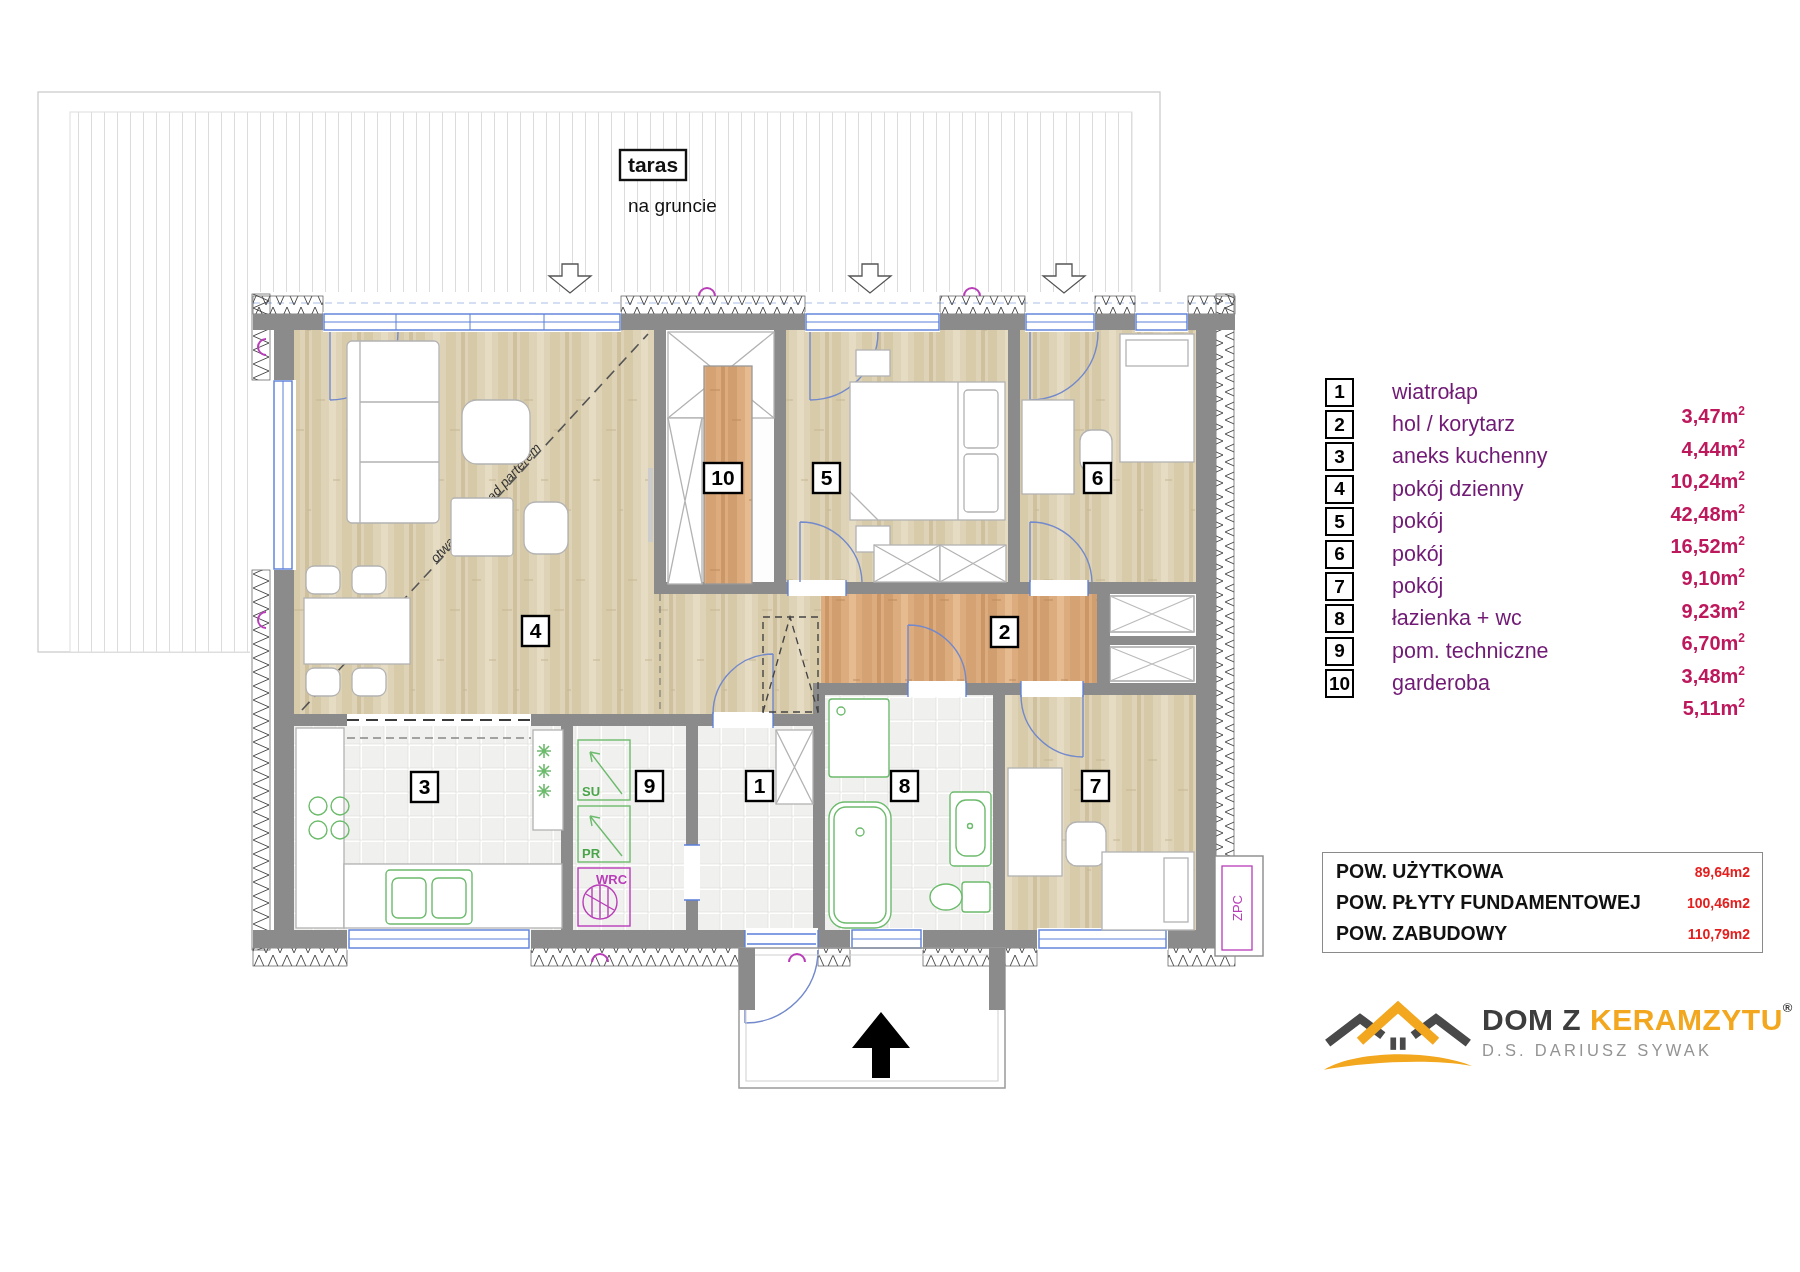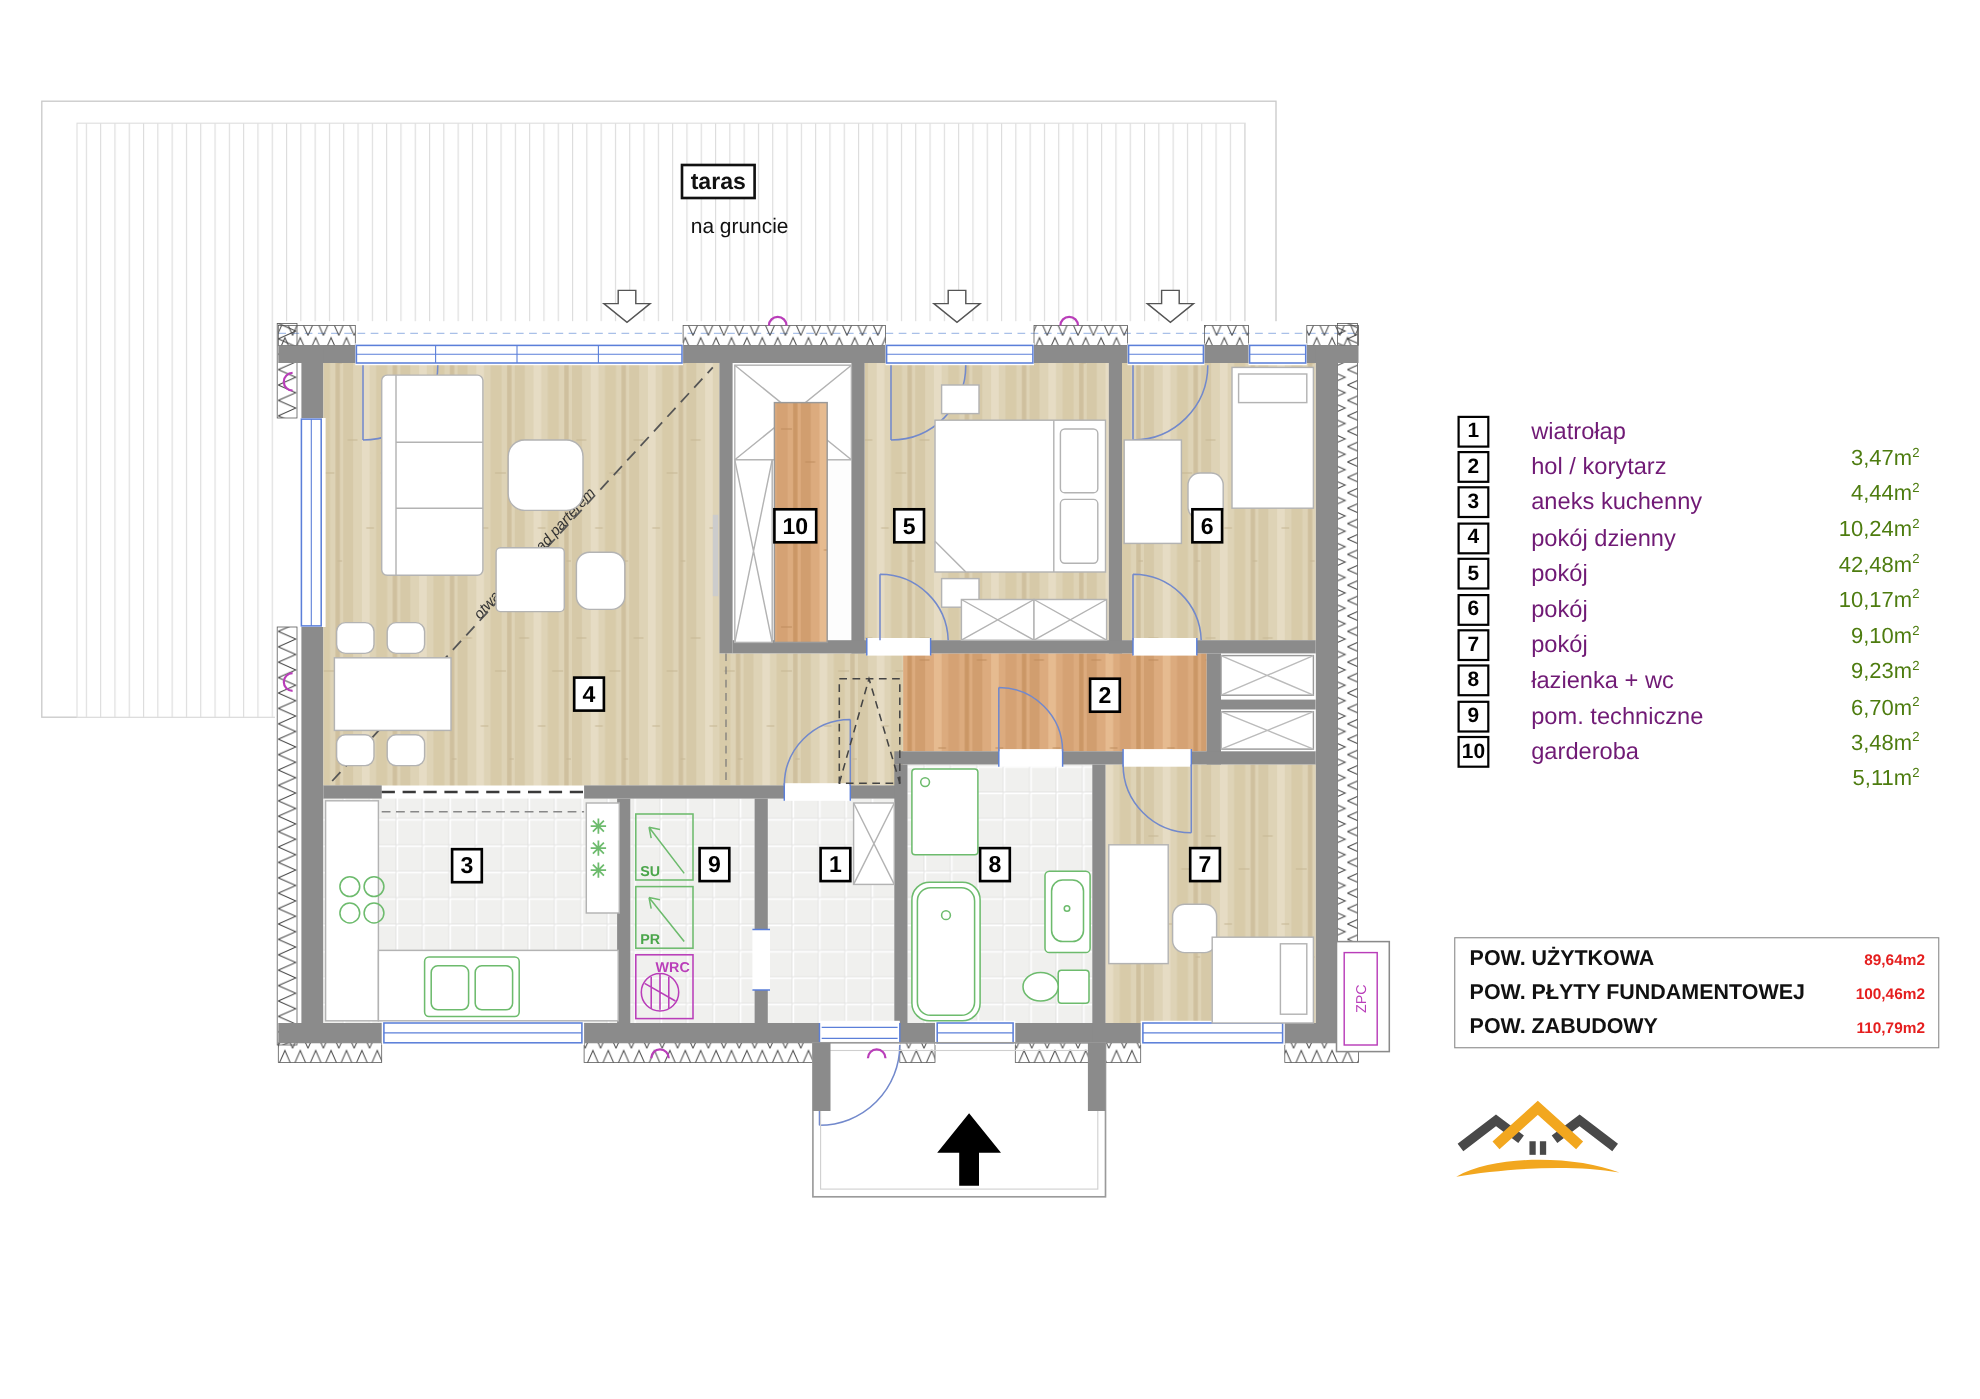--- a/index.html
+++ b/index.html
@@ -6,21 +6,21 @@
   .stage{position:relative;width:1800px;height:1272px;background:#fff;overflow:hidden;
          font-family:"Liberation Sans", sans-serif;border-radius:21px;}
   .plan-svg{position:absolute;left:0;top:0;}
   
   .legend{position:absolute;left:1325px;top:376px;width:420px;}
   .lg-row{display:flex;align-items:center;height:32.4px;}
   .lg-no{width:25px;height:25px;border:2.3px solid #000;background:#fff;color:#000;
          display:flex;align-items:center;justify-content:center;
          font-weight:bold;font-size:19px;flex:0 0 auto;}
   .lg-name{margin-left:38px;font-size:21.5px;color:#701a75;}
-  .lg-area{margin-left:auto;color:#4d7c0f;font-weight:normal;font-size:20px;white-space:nowrap;margin-top:48px;}
+  .lg-area{margin-left:auto;color:#be185d;font-weight:bold;font-size:20px;white-space:nowrap;margin-top:48px;}
   .lg-area sup{font-size:12px;}
   
   .summary{position:absolute;left:1322px;top:804px;width:441px;height:101px;
            border:1.5px solid #8a8a8a;box-sizing:border-box;padding:7px 12px 7px 13px;
            display:flex;flex-direction:column;justify-content:space-between;background:#fff;margin-top:48px;}
   .sm-row{display:flex;align-items:center;}
   .sm-label{font-weight:bold;font-size:19.5px;color:#111;}
   .sm-value{margin-left:auto;font-weight:bold;font-size:14px;color:#e51e1e;}
   
   .logo{position:absolute;left:1322px;top:978px;width:460px;height:115px;display:flex;}
@@ -450,21 +450,21 @@
     <span class="lg-area"><span>10,24m</span><sup>2</sup></span>
   </div>
   <div class="lg-row">
     <span class="lg-no">4</span>
     <span class="lg-name">pokój dzienny</span>
     <span class="lg-area"><span>42,48m</span><sup>2</sup></span>
   </div>
   <div class="lg-row">
     <span class="lg-no">5</span>
     <span class="lg-name">pokój</span>
-    <span class="lg-area"><span>10,17m</span><sup>2</sup></span>
+    <span class="lg-area"><span>16,52m</span><sup>2</sup></span>
   </div>
   <div class="lg-row">
     <span class="lg-no">6</span>
     <span class="lg-name">pokój</span>
     <span class="lg-area"><span>9,10m</span><sup>2</sup></span>
   </div>
   <div class="lg-row">
     <span class="lg-no">7</span>
     <span class="lg-name">pokój</span>
     <span class="lg-area"><span>9,23m</span><sup>2</sup></span>
@@ -503,15 +503,22 @@
 
 <div class="logo">
   <svg class="logo-icon" viewBox="0 0 160 100">
     <path d="M6,66 L40,40 L64,58" stroke="#494949" stroke-width="9" fill="none"></path>
     <path d="M96,58 L120,40 L154,66" stroke="#494949" stroke-width="9" fill="none"></path>
     <path d="M40,64 L80,28 L120,64" stroke="#f2a71f" stroke-width="10" fill="none"></path>
     <rect x="72" y="60" width="6" height="13" fill="#494949"></rect>
     <rect x="82" y="60" width="6" height="13" fill="#494949"></rect>
     <path d="M2,94 C40,72 118,74 158,90 C112,82 48,86 2,94 Z" fill="#f2a71f"></path>
   </svg>
+  <div class="logo-text">
+    <div class="logo-line1">
+      <span class="brand-dark">DOM Z</span>
+      <span class="brand-accent">KERAMZYTU</span><span class="logo-reg">®</span>
+    </div>
+    <div class="logo-sub">D.S. DARIUSZ SYWAK</div>
+  </div>
 </div>
 
 </div>
 
 </body></html>

